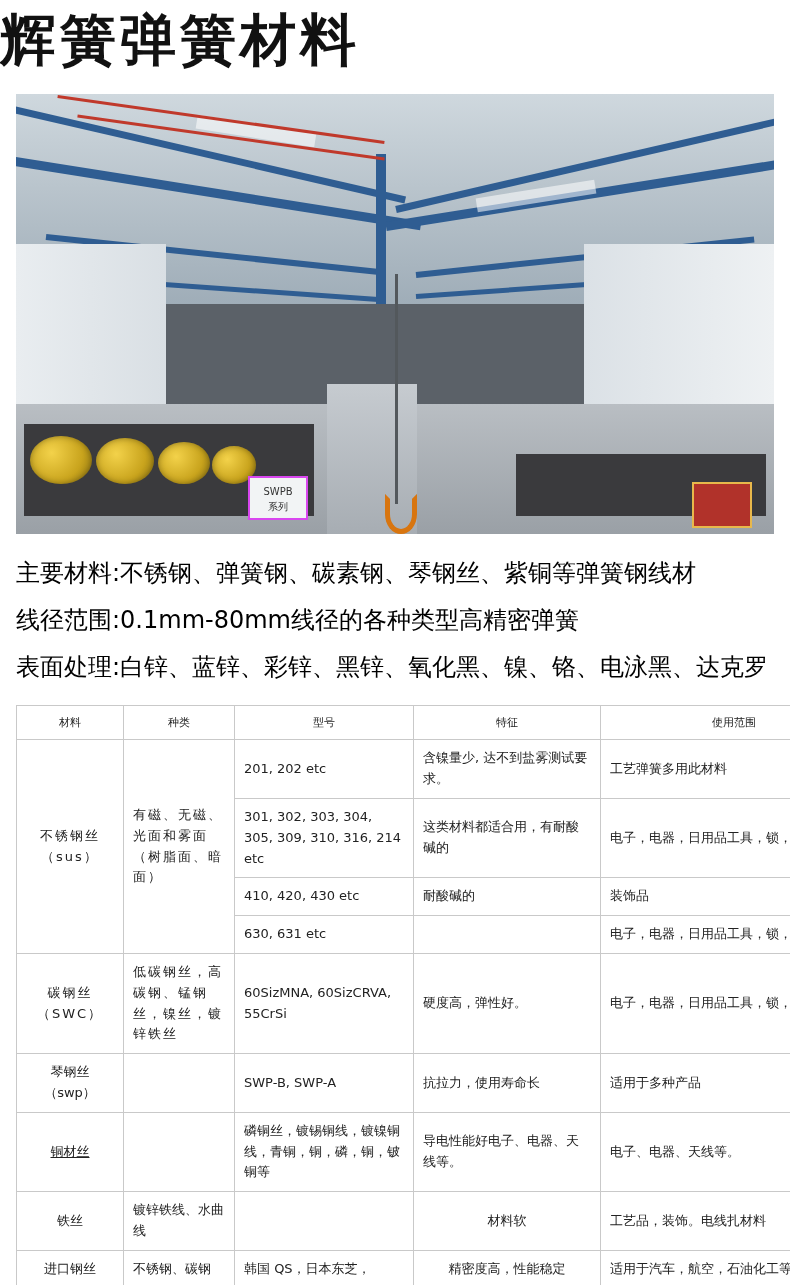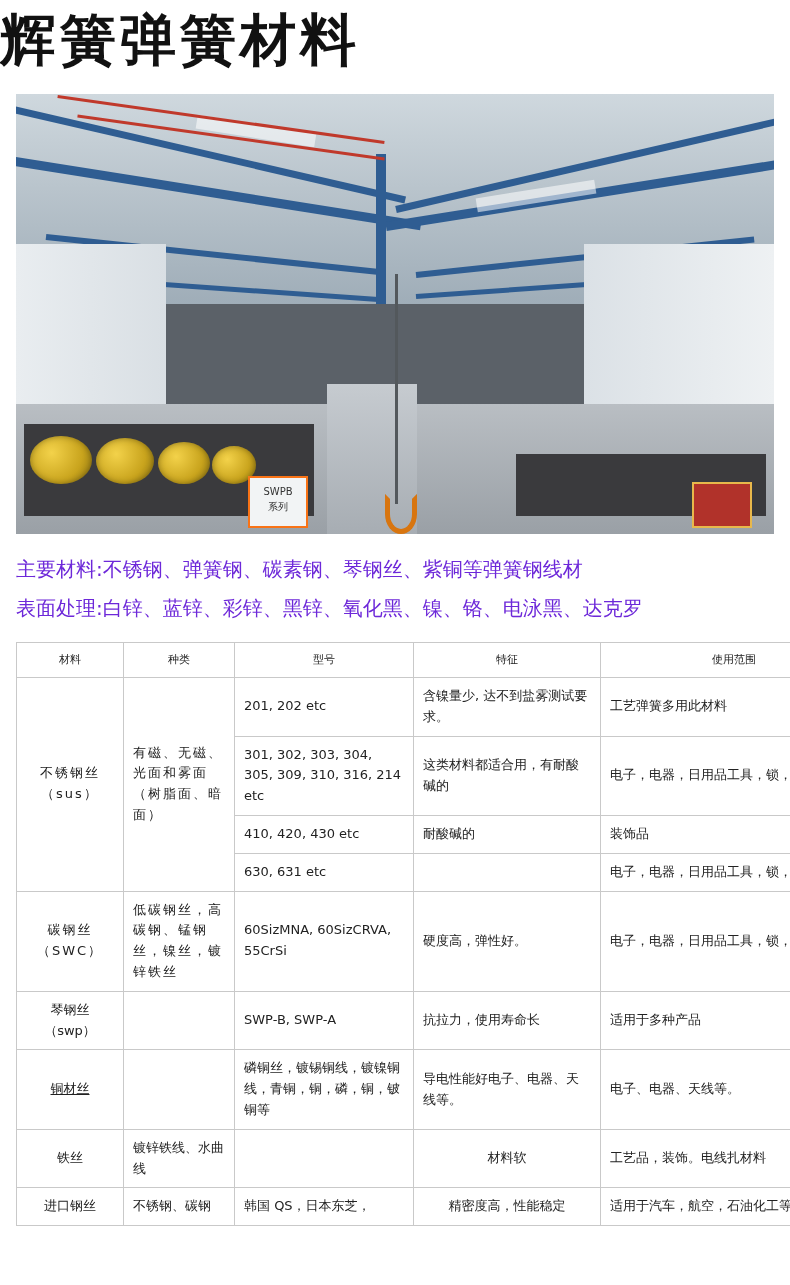--- a/index.html
+++ b/index.html
@@ -106,23 +106,23 @@
     position: absolute;
     border-radius: 50%;
     background: radial-gradient(circle at 35% 35%, #f3d24a, #c9a41d 60%, #8b7211 100%);
     box-shadow: inset 0 0 6px rgba(0,0,0,0.35);
   }
   .sign {
     position: absolute;
     left: 232px;
     top: 382px;
     width: 60px;
-    height: 52px;
+    height: 44px;
     background: #f2f4f5;
-    border: 2px solid #f97316;
+    border: 2px solid #d946ef;
     font-size: 10px;
     line-height: 1.5;
     text-align: center;
     color: #333;
     padding-top: 6px;
     box-sizing: border-box;
     font-family: "DejaVu Sans", sans-serif;
   }
   .banner-red {
     position: absolute;
@@ -154,23 +154,23 @@
   .pipe-red {
     position: absolute;
     height: 3px;
     background: #c0392b;
     top: 24px;
   }
 
   
   .specs {
     margin: 16px 16px 0 16px;
-    font-size: 20px;
+    font-size: 24px;
     line-height: 1.95;
-    color: #6d28d9;
+    color: #000000;
     font-family: "DejaVu Sans", "Liberation Sans", sans-serif;
   }
 
   
   .table-wrap {
     margin: 14px 16px 0 16px;
   }
   table.spec-table {
     border-collapse: collapse;
     width: 758px;
@@ -250,20 +250,21 @@
 
       <div class="shelf-right"></div>
 
       <div class="banner-red"></div>
 
     </div>
   </div>
 
   <div class="specs">
     <div>主要材料:不锈钢、弹簧钢、碳素钢、琴钢丝、紫铜等弹簧钢线材</div>
+    <div>线径范围:0.1mm-80mm线径的各种类型高精密弹簧</div>
     <div>表面处理:白锌、蓝锌、彩锌、黑锌、氧化黑、镍、铬、电泳黑、达克罗</div>
   </div>
 
   <div class="table-wrap">
     <table class="spec-table">
       <thead>
         <tr>
           <th class="c-mat">材料</th>
           <th class="c-kind">种类</th>
           <th class="c-model">型号</th>

